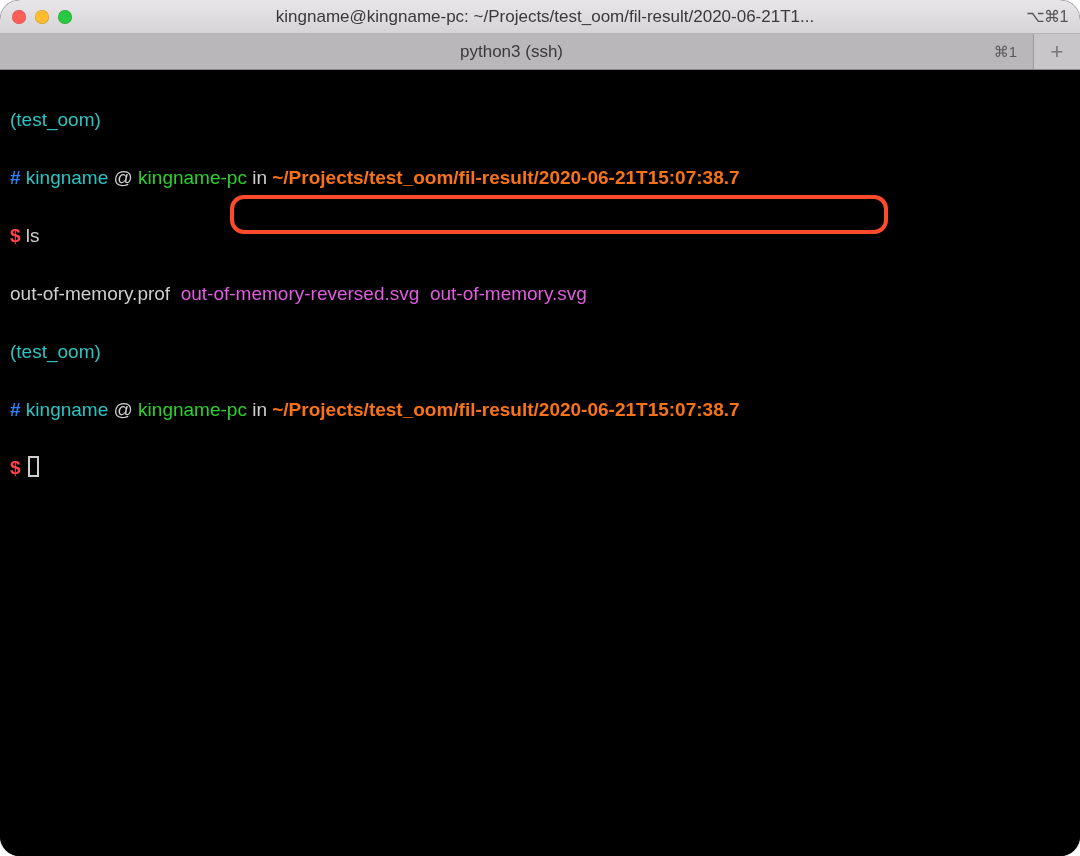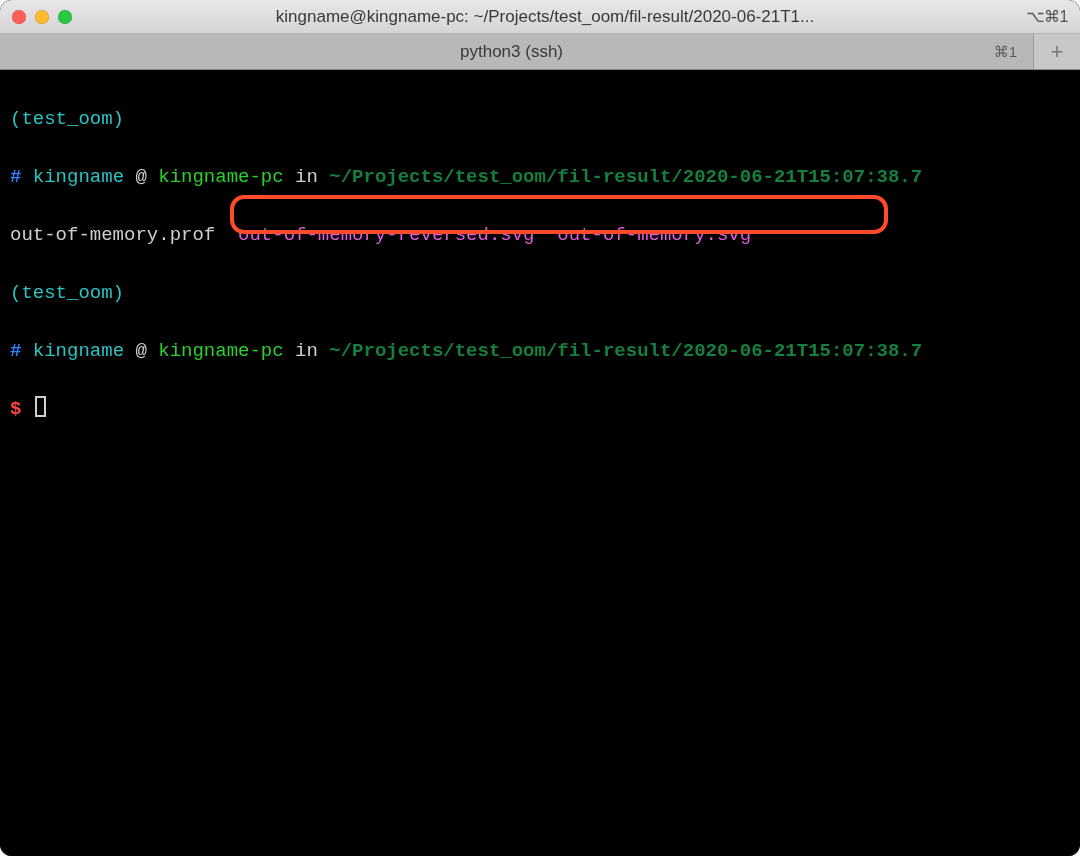--- a/index.html
+++ b/index.html
@@ -10,21 +10,21 @@
     body {
       background: #fff;
       font-family: -apple-system, "Helvetica Neue", Arial, sans-serif;
       width: 1080px;
       height: 856px;
       overflow: hidden;
     }
     .window {
       width: 1080px;
       height: 856px;
-      border-radius: 12px;
+      border-radius: 20px;
       overflow: hidden;
       box-shadow: 0 0 0 1px rgba(0,0,0,0.15);
       display: flex;
       flex-direction: column;
       background: #000;
     }
     .titlebar {
       height: 34px;
       background: linear-gradient(#e8e6e8, #d6d4d6);
       border-bottom: 1px solid #b5b3b5;
@@ -103,33 +103,33 @@
       justify-content: center;
       color: #777;
       font-size: 22px;
       font-weight: 300;
       background: #c8c6c8;
     }
     .terminal {
       flex: 1;
       background: #000;
       color: #cfcfcf;
-      font-family: Liberation Mono, monospace;
+      font-family: Liberation Sans, sans-serif;
       font-size: 19px;
       line-height: 29px;
       padding: 6px 10px;
       white-space: pre;
       overflow: hidden;
       position: relative;
     }
     .line { white-space: pre; }
     .cyan { color: #2bc4c4; }
     .blue { color: #2a83ff; }
     .green { color: #2bd12b; }
-    .yellow { color: #15803d; font-weight: bold; }
+    .yellow { color: #f97316; font-weight: bold; }
     .red { color: #ff4444; }
     .magenta { color: #e25ce2; margin-top: 6px; }
     .white { color: #cfcfcf; }
     .bold { font-weight: bold; }
     .highlight-box {
       position: absolute;
       border: 4px solid #ff4b2b;
       border-radius: 14px;
       pointer-events: none;
     }
@@ -163,20 +163,21 @@
       <span class="tab-shortcut">⌘1</span>
     </div>
     <div class="newtab">
       <span>+</span>
     </div>
   </div>
 
   <div class="terminal">
 <div class="line"><span class="cyan">(test_oom)</span></div>
 <div class="line"><span class="blue bold">#</span><span class="white"> </span><span class="cyan">kingname</span><span class="white"> @ </span><span class="green">kingname-pc</span><span class="white"> in </span><span class="yellow">~/Projects/test_oom/fil-result/2020-06-21T15:07:38.7</span></div>
+<div class="line"><span class="red bold">$</span><span class="white"> ls</span></div>
 <div class="line"><span class="white">out-of-memory.prof</span><span>  </span><span class="magenta">out-of-memory-reversed.svg</span><span>  </span><span class="magenta">out-of-memory.svg</span></div>
 <div class="line"><span class="cyan">(test_oom)</span></div>
 <div class="line"><span class="blue bold">#</span><span class="white"> </span><span class="cyan">kingname</span><span class="white"> @ </span><span class="green">kingname-pc</span><span class="white"> in </span><span class="yellow">~/Projects/test_oom/fil-result/2020-06-21T15:07:38.7</span></div>
 <div class="line"><span class="red bold">$</span><span> </span><span class="cursor-block"></span></div>
 
     <div class="highlight-box" id="hlbox" style="left: 230px; top: 125px; width: 658px; height: 39px;"></div>
   </div>
 
 </div>
 

